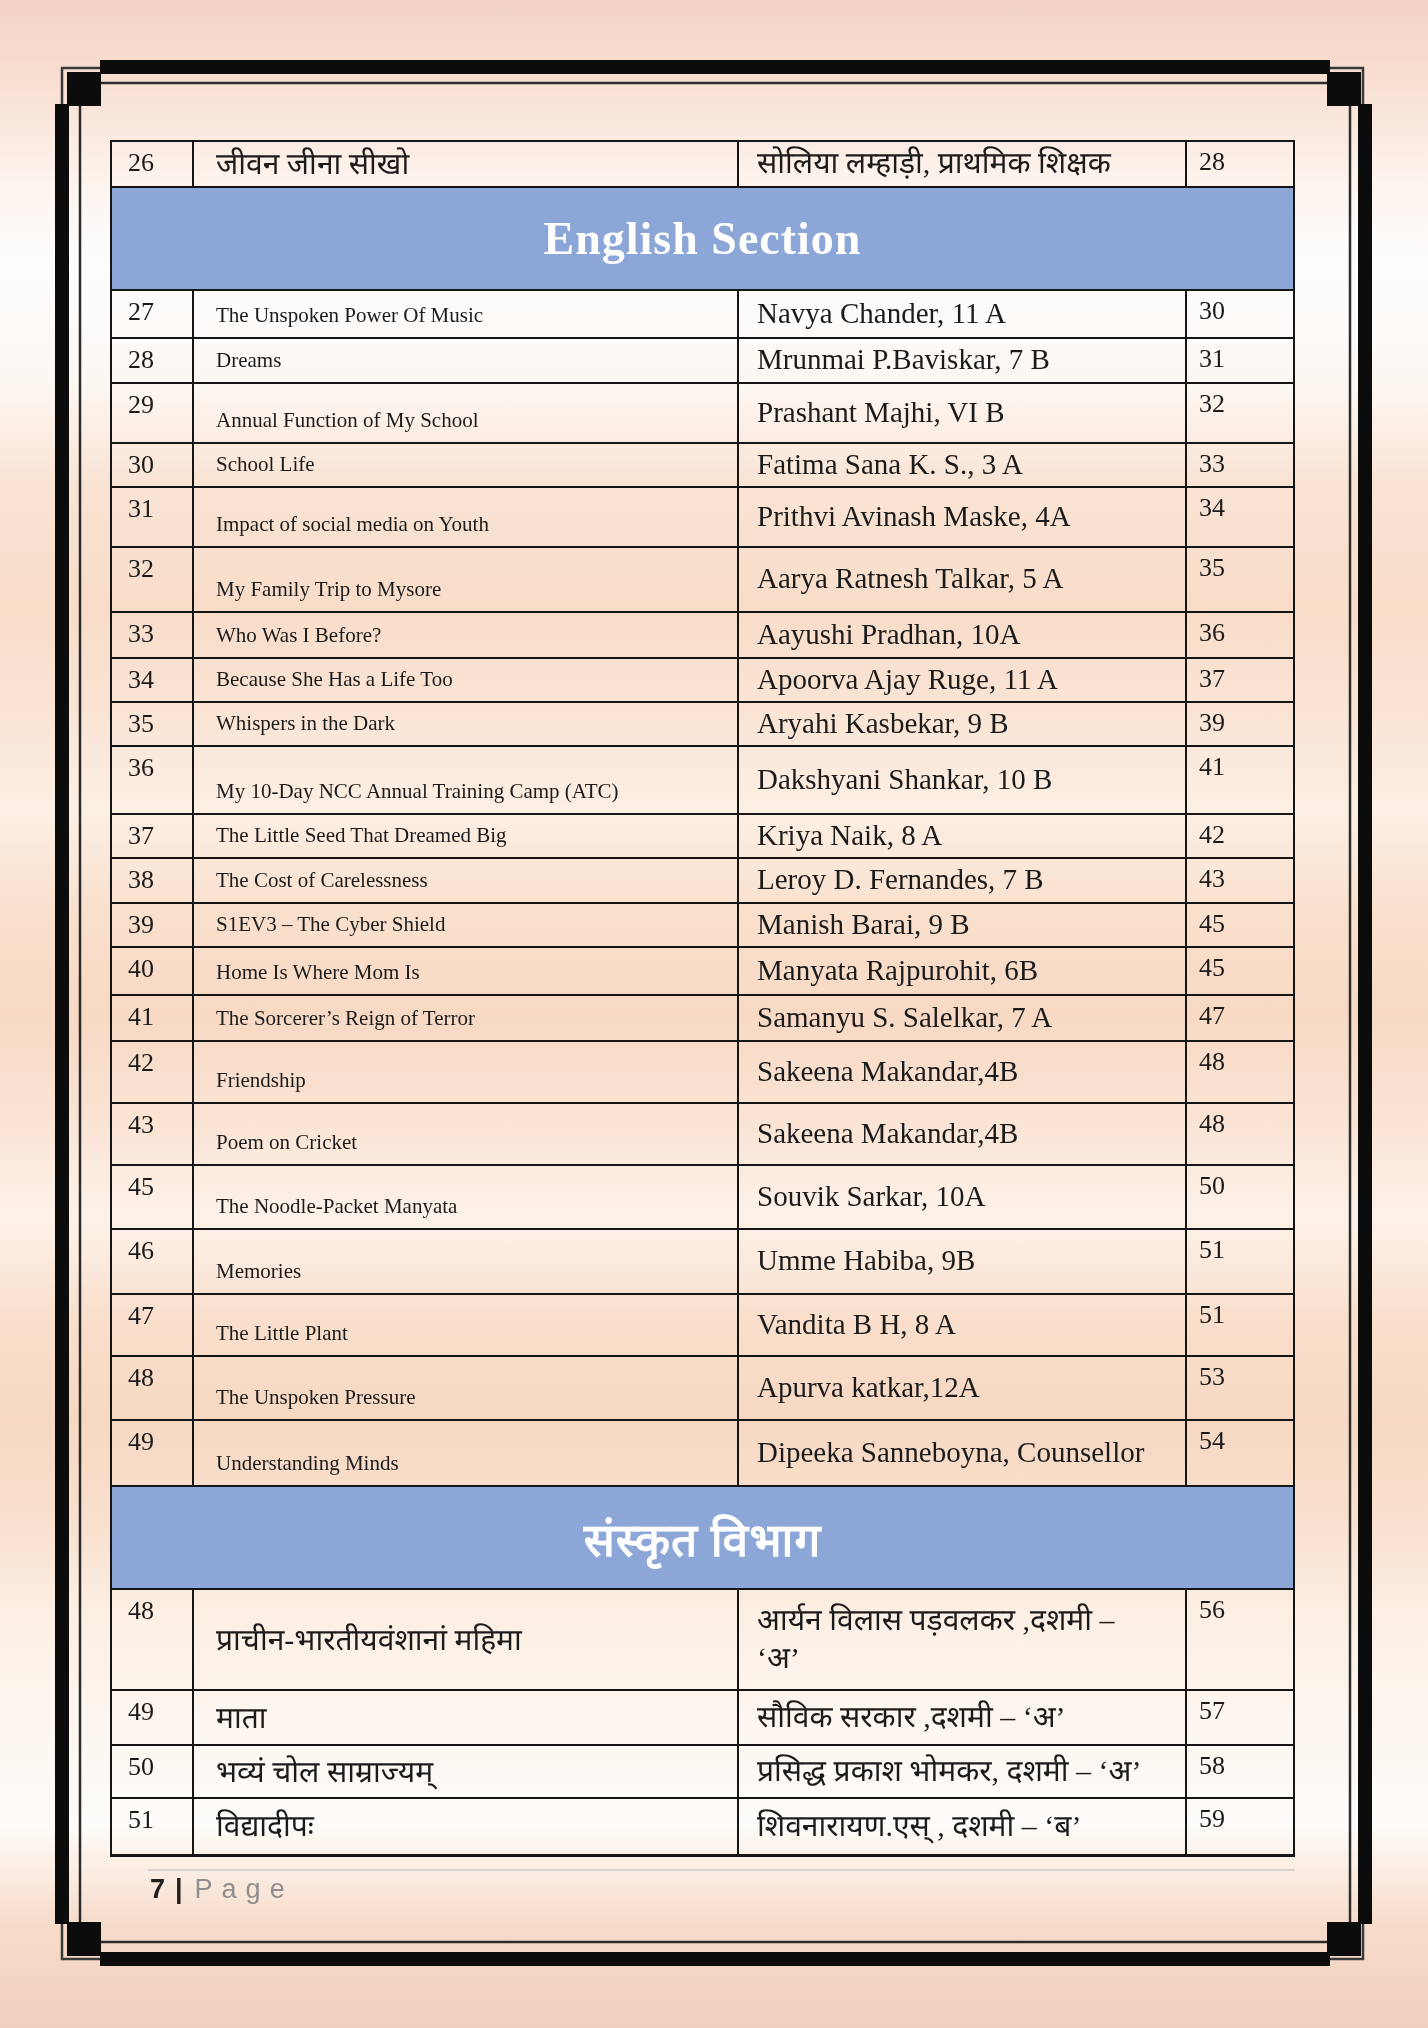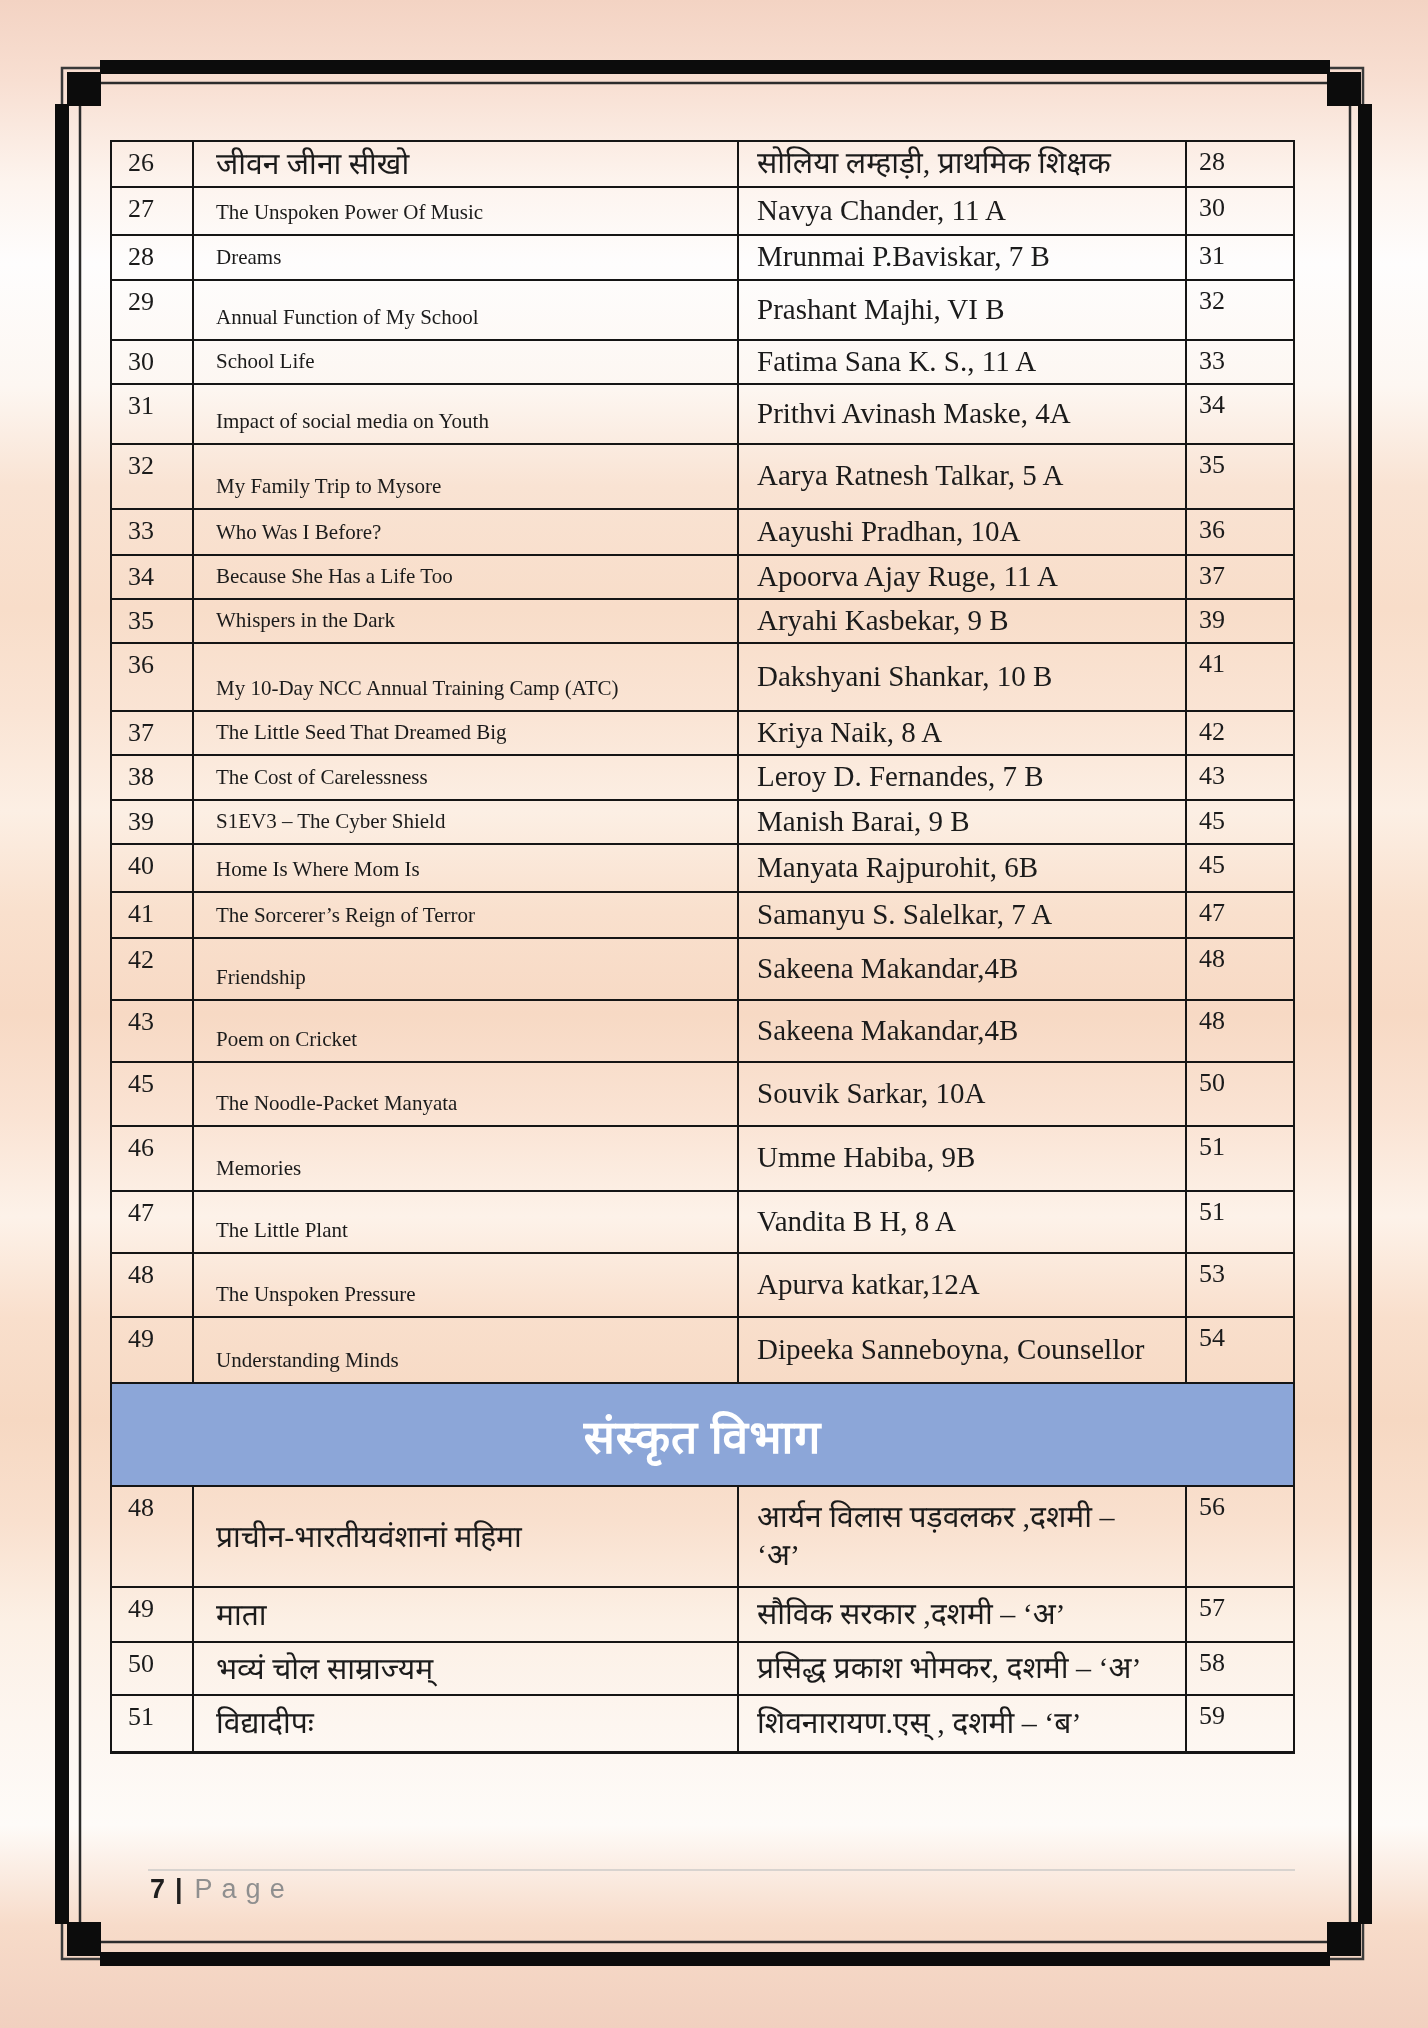--- a/index.html
+++ b/index.html
@@ -74,20 +74,23 @@
       <col style="width:108px">
   </colgroup>
   <tbody>
   <tr class="hi" style="height: 46px;">
     <td class="c-sr">26</td>
     <td class="c-title">जीवन जीना सीखो</td>
     <td class="c-author">सोलिया लम्हाड़ी, प्राथमिक शिक्षक</td>
     <td class="c-page">28</td>
   </tr>
 
+  <tr class="section-row" style="height: 103px;">
+    <td colspan="4">English Section</td>
+  </tr>
 
   <tr style="height: 48px;">
     <td class="c-sr">27</td>
     <td class="c-title">The Unspoken Power Of Music</td>
     <td class="c-author">Navya Chander, 11 A</td>
     <td class="c-page">30</td>
   </tr>
 
   <tr style="height: 45px;">
     <td class="c-sr">28</td>
@@ -99,21 +102,21 @@
   <tr style="height: 60px;">
     <td class="c-sr">29</td>
     <td class="c-title">Annual Function of My School</td>
     <td class="c-author">Prashant Majhi, VI B</td>
     <td class="c-page">32</td>
   </tr>
 
   <tr style="height: 44px;">
     <td class="c-sr">30</td>
     <td class="c-title">School Life</td>
-    <td class="c-author">Fatima Sana K. S., 11 A</td>
+    <td class="c-author">Fatima Sana K. S., 3 A</td>
     <td class="c-page">33</td>
   </tr>
 
   <tr style="height: 60px;">
     <td class="c-sr">31</td>
     <td class="c-title">Impact of social media on Youth</td>
     <td class="c-author">Prithvi Avinash Maske, 4A</td>
     <td class="c-page">34</td>
   </tr>
 

